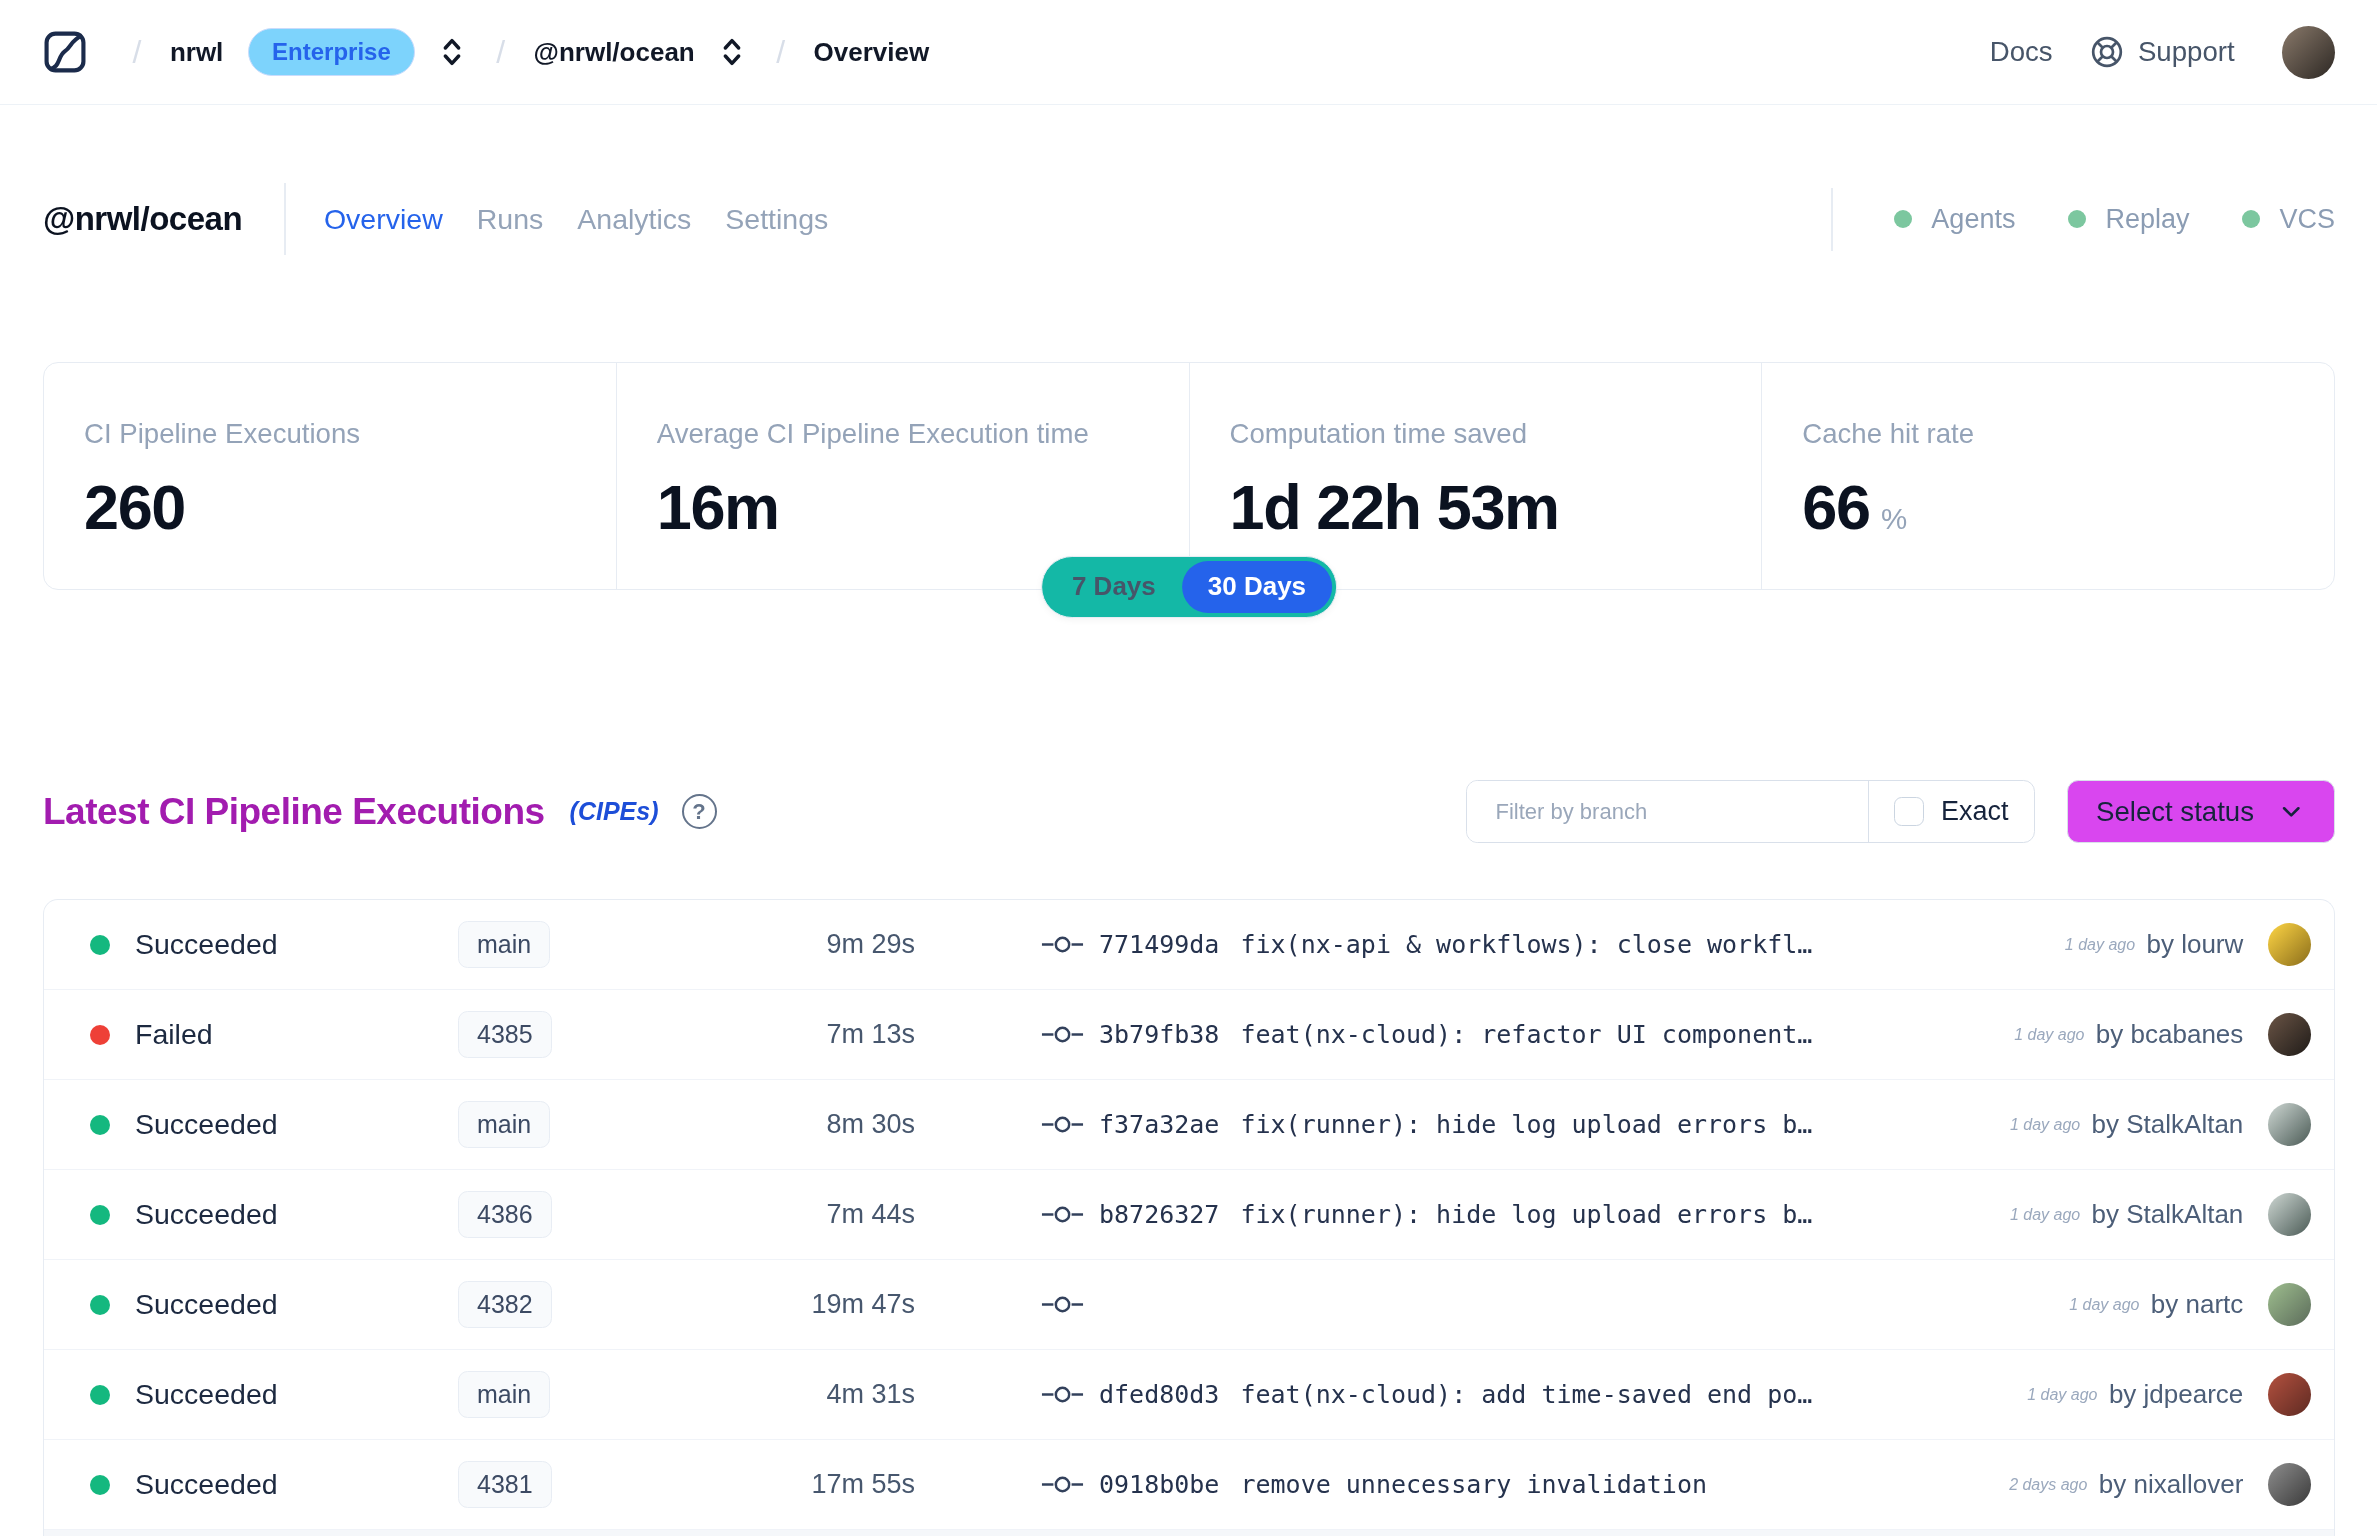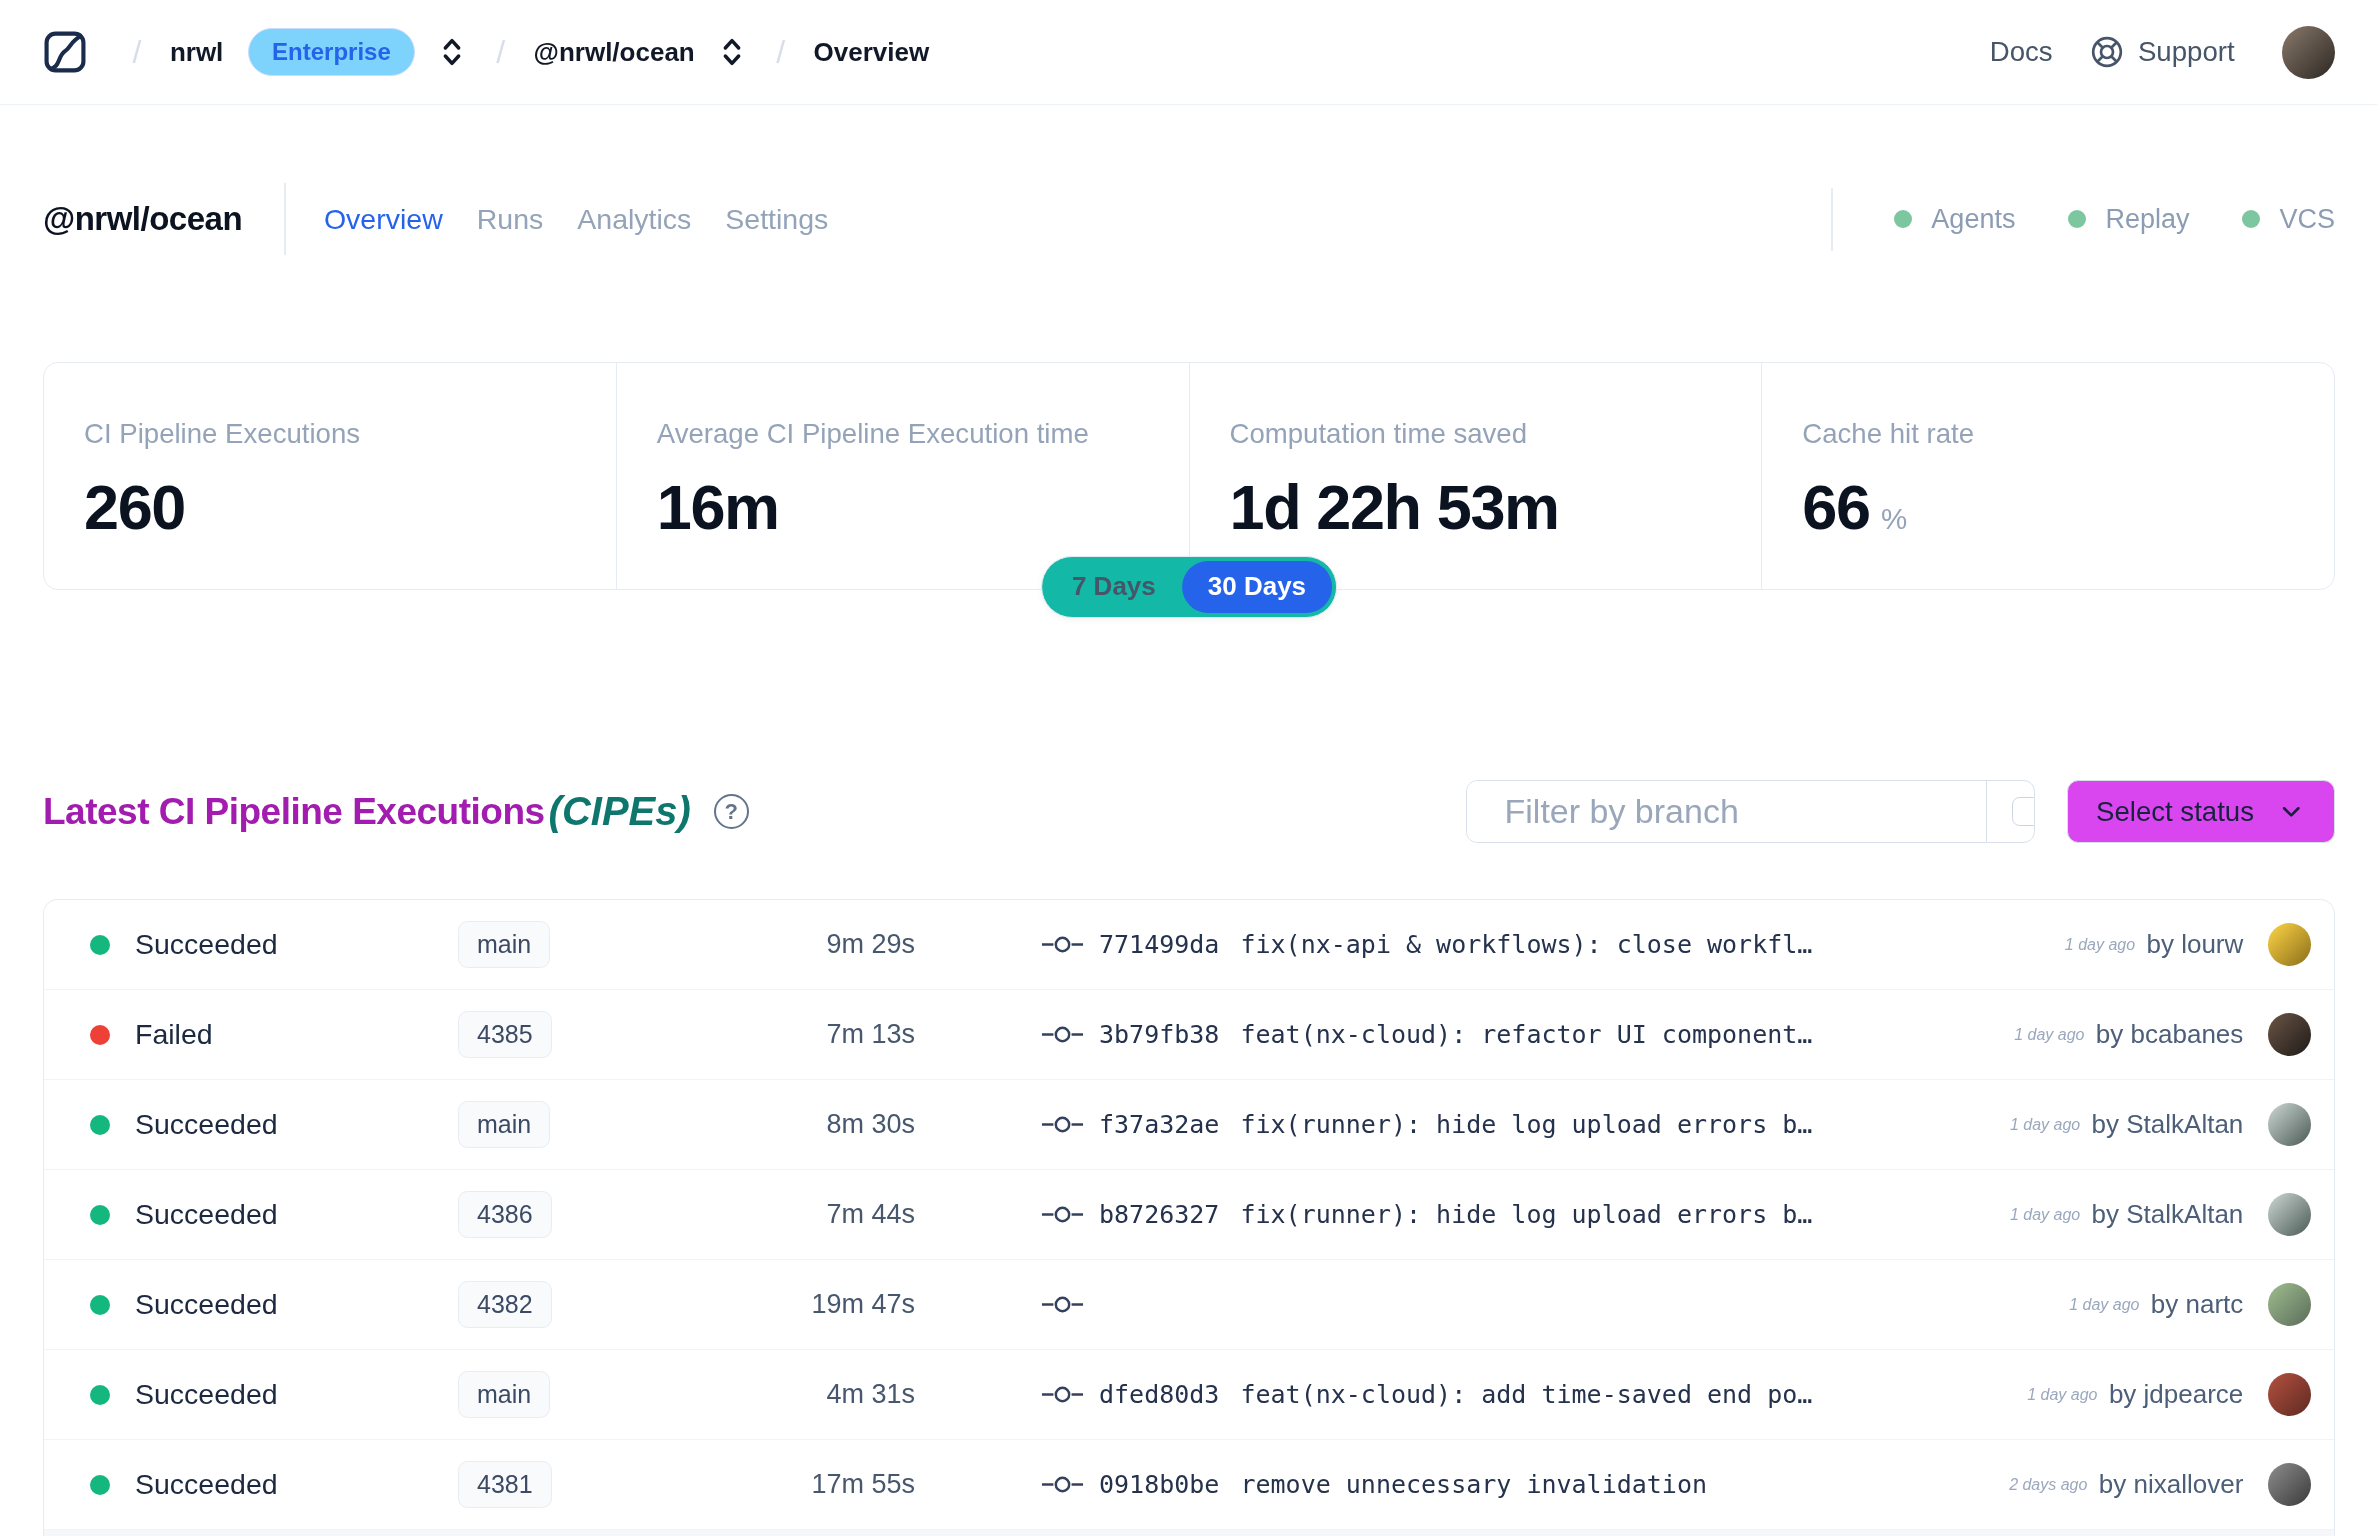--- a/index.html
+++ b/index.html
@@ -74,33 +74,33 @@
   .range-opt { font-size: 26px; font-weight: 600; color: #475569; padding: 10.5px 26px; border-radius: 950px; cursor: pointer; white-space: nowrap; }
   .range-opt.selected { background: #2563eb; color: #fff; font-weight: 700; }
 
   
   .cipe-header {
     margin-top: 188px; padding: 0 43px; height: 67px;
     display: flex; align-items: center; justify-content: space-between;
   }
   .cipe-title { display: flex; align-items: center; }
   .cipe-h2 { font-size: 37px; font-weight: 700; color: #a21caf; margin: 0; letter-spacing: -0.5px; }
-  .cipe-suffix { font-style: italic; font-size: 40px; font-weight: 600; color: #0f766e; margin-left: 4px; }
+  .cipe-suffix { font-style: italic; font-size: 25px; font-weight: 600; color: #1d4ed8; margin-left: 25px; }
   .help-icon {
     width: 35px; height: 35px; margin-left: 23px; border-radius: 50%;
     border: 2.4px solid #64748b; color: #64748b;
     display: flex; align-items: center; justify-content: center;
     font-size: 22px; font-weight: 700; cursor: pointer;
   }
   .controls { display: flex; align-items: center; gap: 32px; }
   .filter-group {
     display: flex; align-items: stretch; width: 569px; height: 63px;
     border: 1.9px solid #d9e0ea; border-radius: 11.4px; background: #fff; overflow: hidden;
   }
-  .filter-input { flex: 1; border: none; outline: none; padding: 0 38px; font-size: 34px; color: #0f172a; font-family: "Liberation Sans", sans-serif; }
+  .filter-input { flex: 1; border: none; outline: none; padding: 0 29px; font-size: 22px; color: #0f172a; font-family: "Liberation Sans", sans-serif; }
   .filter-input::placeholder { color: #9aa7ba; }
   .exact-wrap { display: flex; align-items: center; gap: 17px; padding: 0 25px; border-left: 1.9px solid #d9e0ea; }
   .checkbox { width: 29.5px; height: 29.5px; border: 1.9px solid #cbd5e1; border-radius: 7.6px; background: #fff; cursor: pointer; }
   .exact-label { font-size: 27px; color: #16233c; }
   .status-select {
     display: flex; align-items: center; gap: 23px; height: 63px; padding: 0 28.5px;
     border: 1.9px solid #d9e0ea; border-radius: 11.4px; background: #d946ef;
     font-size: 27.6px; font-weight: 500; color: #16233c; cursor: pointer;
   }
 

